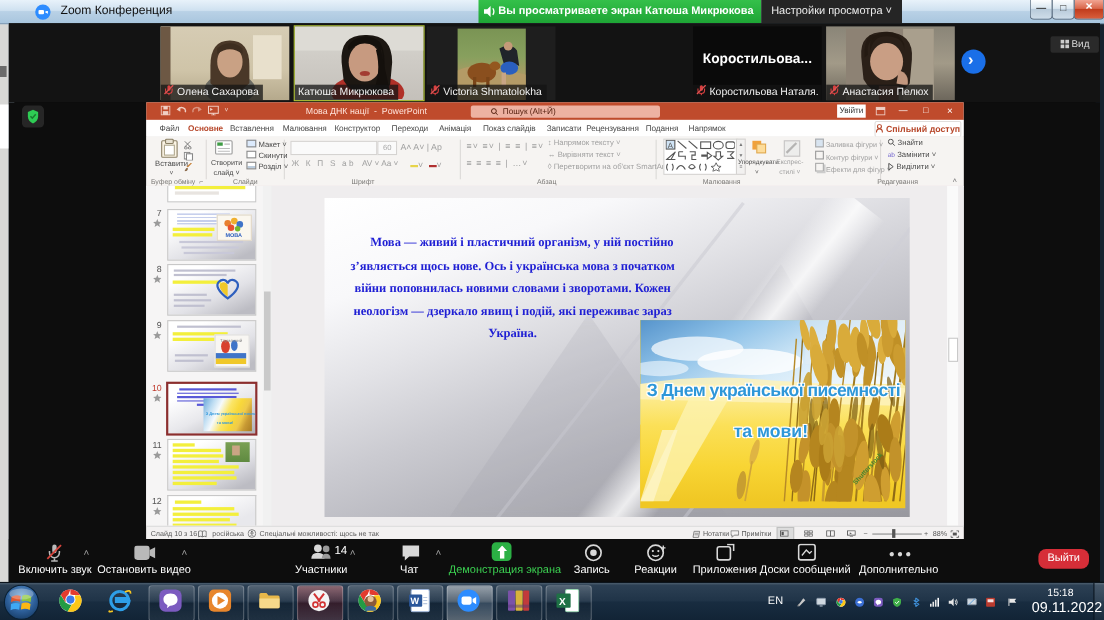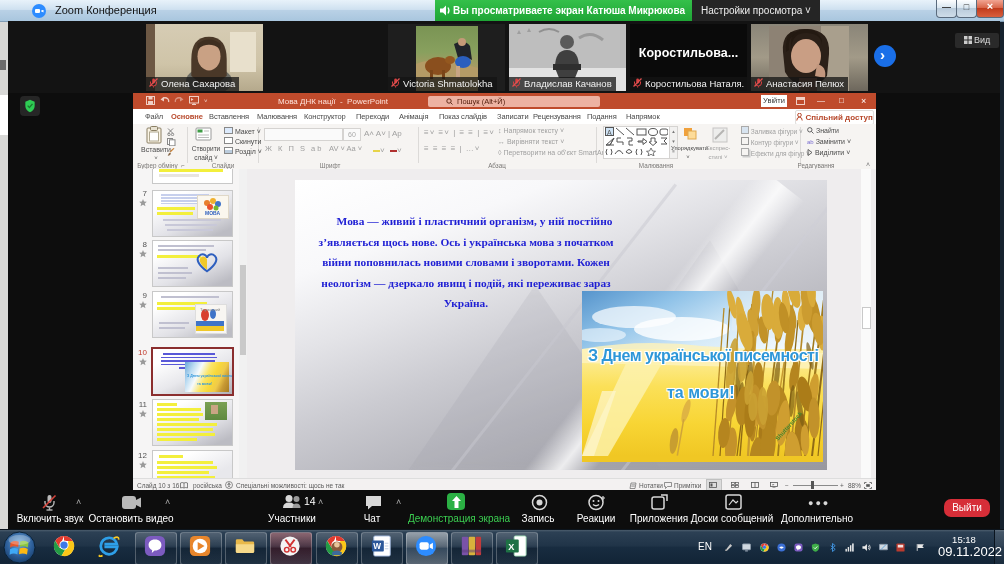--- a/index.html
+++ b/index.html
@@ -119,58 +119,52 @@
         <ellipse cx="35" cy="24" rx="13" ry="16" fill="#c9a184"></ellipse>
         <path d="M22 16 Q35 6 48 16 L48 10 Q35 0 22 10 Z" fill="#3e2e20"></path>
       </svg>
       <div class="nm"><svg class="mic" viewBox="0 0 9 10">
           <rect x="3.2" y="0.5" width="2.8" height="5" rx="1.4" fill="#d84040"></rect>
           <path d="M1.5 3.5 v1.5 a3 3 0 0 0 6 0 V3.5" stroke="#d84040" fill="none" stroke-width="1"></path>
           <line x1="4.6" y1="8.2" x2="4.6" y2="9.5" stroke="#d84040" stroke-width="1"></line>
           <line x1="0.5" y1="8.5" x2="8.5" y2="0.5" stroke="#e05050" stroke-width="1.2"></line>
         </svg>Олена Сахарова</div>
     </div>
+    <div class="tile" style="left:259px;border:1px solid #b5c837;top:2px;background:linear-gradient(#d8d6d0,#cfccc6 45%,#c4c0ba);" id="t2">
+      <div class="abs" style="left:0;top:0;width:117px;height:22px;background:#dddbd5;"></div>
+      <svg class="abs" style="left:26px;top:4px;" width="80" height="62" viewBox="0 0 87 65">
+        <ellipse cx="44" cy="60" rx="36" ry="18" fill="#b03028"></ellipse>
+        <path d="M18 30 Q16 2 43 3 Q68 3 68 30 L66 52 Q56 64 42 62 Q26 60 20 48 Z" fill="#1c1712"></path>
+        <ellipse cx="41" cy="30" rx="16" ry="19" fill="#c79a80"></ellipse>
+        <path d="M25 18 Q40 4 58 18 L60 40 Q62 20 56 10 Q44 0 30 8 Q22 14 25 18 Z" fill="#14100c"></path>
+        <path d="M56 14 L66 60 L48 62 Q58 40 52 18 Z" fill="#14100c"></path>
+        <ellipse cx="41" cy="41" rx="5" ry="2.5" fill="#a33c32"></ellipse>
+      </svg>
+      <div class="nm">Катюша Микрюкова</div>
+    </div>
     <div class="tile" style="left:380px;background:#1e1e1e;" id="t3">
       <div class="abs" style="left:28px;top:2px;width:62px;height:65px;background:linear-gradient(#7a9454 0%,#88a05e 40%,#b09a66 70%,#a08a58);">
         <svg width="62" height="65" viewBox="0 0 62 65">
           <path d="M0 38 Q20 30 40 36 L62 42 L62 65 L0 65 Z" fill="#b49b66"></path>
           <ellipse cx="22" cy="40" rx="13" ry="9" fill="#8a4f1e"></ellipse>
           <rect x="14" y="44" width="3" height="9" fill="#7a4518"></rect>
           <rect x="26" y="44" width="3" height="9" fill="#7a4518"></rect>
           <ellipse cx="34" cy="34" rx="5" ry="4" fill="#94581f"></ellipse>
           <path d="M38 18 Q48 12 54 20 L56 34 Q50 30 42 32 Z" fill="#20242a"></path>
           <ellipse cx="47" cy="36" rx="8" ry="6" fill="#2a5fbe"></ellipse>
           <rect x="40" y="40" width="4" height="12" fill="#c8a584"></rect>
           <ellipse cx="46" cy="16" rx="4" ry="4" fill="#c49a78"></ellipse>
         </svg>
       </div>
       <div class="nm"><svg class="mic" viewBox="0 0 9 10">
           <rect x="3.2" y="0.5" width="2.8" height="5" rx="1.4" fill="#d84040"></rect>
           <path d="M1.5 3.5 v1.5 a3 3 0 0 0 6 0 V3.5" stroke="#d84040" fill="none" stroke-width="1"></path>
           <line x1="4.6" y1="8.2" x2="4.6" y2="9.5" stroke="#d84040" stroke-width="1"></line>
           <line x1="0.5" y1="8.5" x2="8.5" y2="0.5" stroke="#e05050" stroke-width="1.2"></line>
         </svg>Victoria Shmatolokha</div>
-    </div>
-    <div class="tile" style="left:501px;background:linear-gradient(100deg,#cccccc,#e8e8e8 40%,#d6d6d6 70%,#c2c2c2);" id="t4">
-      <svg class="abs" style="left:0;top:0;" width="117" height="67" viewBox="0 0 117 67">
-        <rect x="0" y="0" width="117" height="44" fill="#bebebe"></rect>
-        <rect x="0" y="44" width="117" height="23" fill="#e2e2e2"></rect>
-        <path d="M10 6 L12 10 L8 10 Z M20 4 L22 8 L18 8 Z" fill="#888" opacity="0.6"></path>
-        <path d="M30 8 Q40 2 50 8" stroke="#909090" fill="none" stroke-width="2"></path>
-        <path d="M70 14 Q82 6 94 16" stroke="#9a9a9a" fill="none" stroke-width="3"></path>
-        <circle cx="58" cy="18" r="7" fill="#5a5a5a"></circle>
-        <path d="M46 44 Q46 26 58 26 Q70 26 70 44 L66 54 L50 54 Z" fill="#3f3f3f"></path>
-        <rect x="44" y="40" width="28" height="6" fill="#2e2e2e"></rect>
-      </svg>
-      <div class="nm"><svg class="mic" viewBox="0 0 9 10">
-          <rect x="3.2" y="0.5" width="2.8" height="5" rx="1.4" fill="#d84040"></rect>
-          <path d="M1.5 3.5 v1.5 a3 3 0 0 0 6 0 V3.5" stroke="#d84040" fill="none" stroke-width="1"></path>
-          <line x1="4.6" y1="8.2" x2="4.6" y2="9.5" stroke="#d84040" stroke-width="1"></line>
-          <line x1="0.5" y1="8.5" x2="8.5" y2="0.5" stroke="#e05050" stroke-width="1.2"></line>
-        </svg>Владислав Качанов</div>
     </div>
     <div class="tile" style="left:743px;background:linear-gradient(#8a8578,#a29a88 50%,#6d675c);" id="t6">
       <svg class="abs" style="left:18px;top:2px;" width="80" height="65" viewBox="0 0 80 65">
         <rect x="0" y="0" width="80" height="65" fill="#8d8274"></rect>
         <rect x="52" y="0" width="28" height="65" fill="#a99f8d"></rect>
         <path d="M14 26 Q12 2 38 3 Q62 4 60 28 L58 50 Q48 62 36 60 Q22 58 16 46 Z" fill="#2b2018"></path>
         <ellipse cx="37" cy="30" rx="15" ry="17" fill="#c99e84"></ellipse>
         <path d="M22 22 Q24 6 38 7 Q54 8 53 22 L53 14 Q48 2 36 3 Q24 4 22 14 Z" fill="#241a12"></path>
         <path d="M20 24 Q18 10 30 6 L22 6 Q16 12 17 26 Z" fill="#241a12"></path>
         <path d="M48 38 Q58 40 56 52 L46 50 Z" fill="#c2977e"></path>

